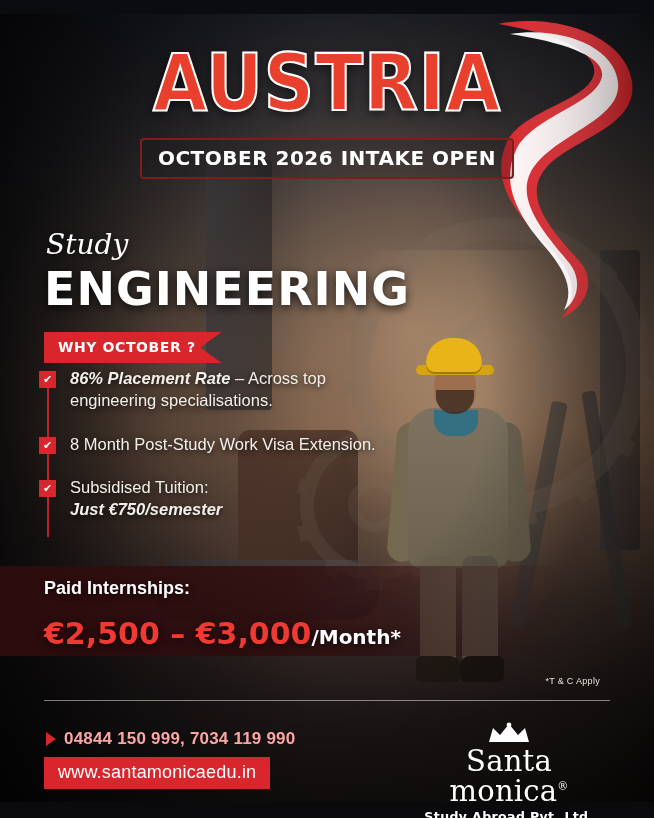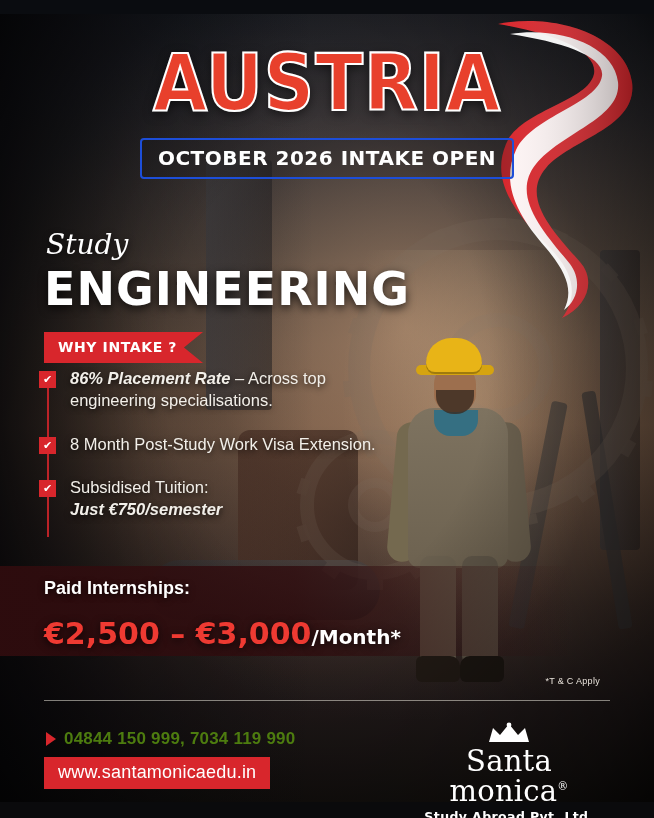--- a/index.html
+++ b/index.html
@@ -157,21 +157,21 @@
     color: #e8402c;
     -webkit-text-stroke: 2px #ffffff;
     text-shadow: 0 3px 10px rgba(0,0,0,0.6);
     line-height: 1;
     margin: 0;
     transform: scaleY(1.12);
   }
   .title-badge {
     display: inline-block;
     margin-top: 20px;
-    border: 2px solid #1d4ed8;
+    border: 2px solid #7f1d1d;
     border-radius: 4px;
     padding: 6px 16px 7px;
     color: #ffffff;
     font-family: "DejaVu Sans", sans-serif;
     font-weight: bold;
     font-size: 20px;
     letter-spacing: 0.5px;
     background: rgba(20,20,24,0.25);
   }
 
@@ -269,21 +269,21 @@
     letter-spacing: 0.3px;
   }
 
   
   .divider {
     position: absolute; left: 44px; right: 44px; top: 700px;
     height: 1px; background: rgba(230,225,215,0.55);
   }
   .phone {
     position: absolute; left: 46px; top: 729px;
-    color: #4d7c0f;
+    color: #fca5a5;
     font-size: 17px;
     font-weight: bold;
     letter-spacing: 0.2px;
     display: flex; align-items: center;
   }
   .tri {
     width: 0; height: 0;
     border-top: 7px solid transparent;
     border-bottom: 7px solid transparent;
     border-left: 10px solid #d8262c;
@@ -412,21 +412,21 @@
   </div>
 
   <div class="title-wrap">
     <div class="title-main">AUSTRIA</div>
     <div class="title-badge">OCTOBER 2026 INTAKE OPEN</div>
   </div>
 
   <div class="study">Study</div>
   <div class="engineering">ENGINEERING</div>
 
-  <div class="why-tag">WHY INTAKE ?</div>
+  <div class="why-tag">WHY OCTOBER ?</div>
 
   <div class="bullets">
     <div class="bullet-line"></div>
 
     <div class="bullet">
       <span class="check">✔</span>
       <span class="btext">
         <span class="strong-it">86% Placement Rate</span><span> – Across top engineering specialisations.</span>
       </span>
     </div>

